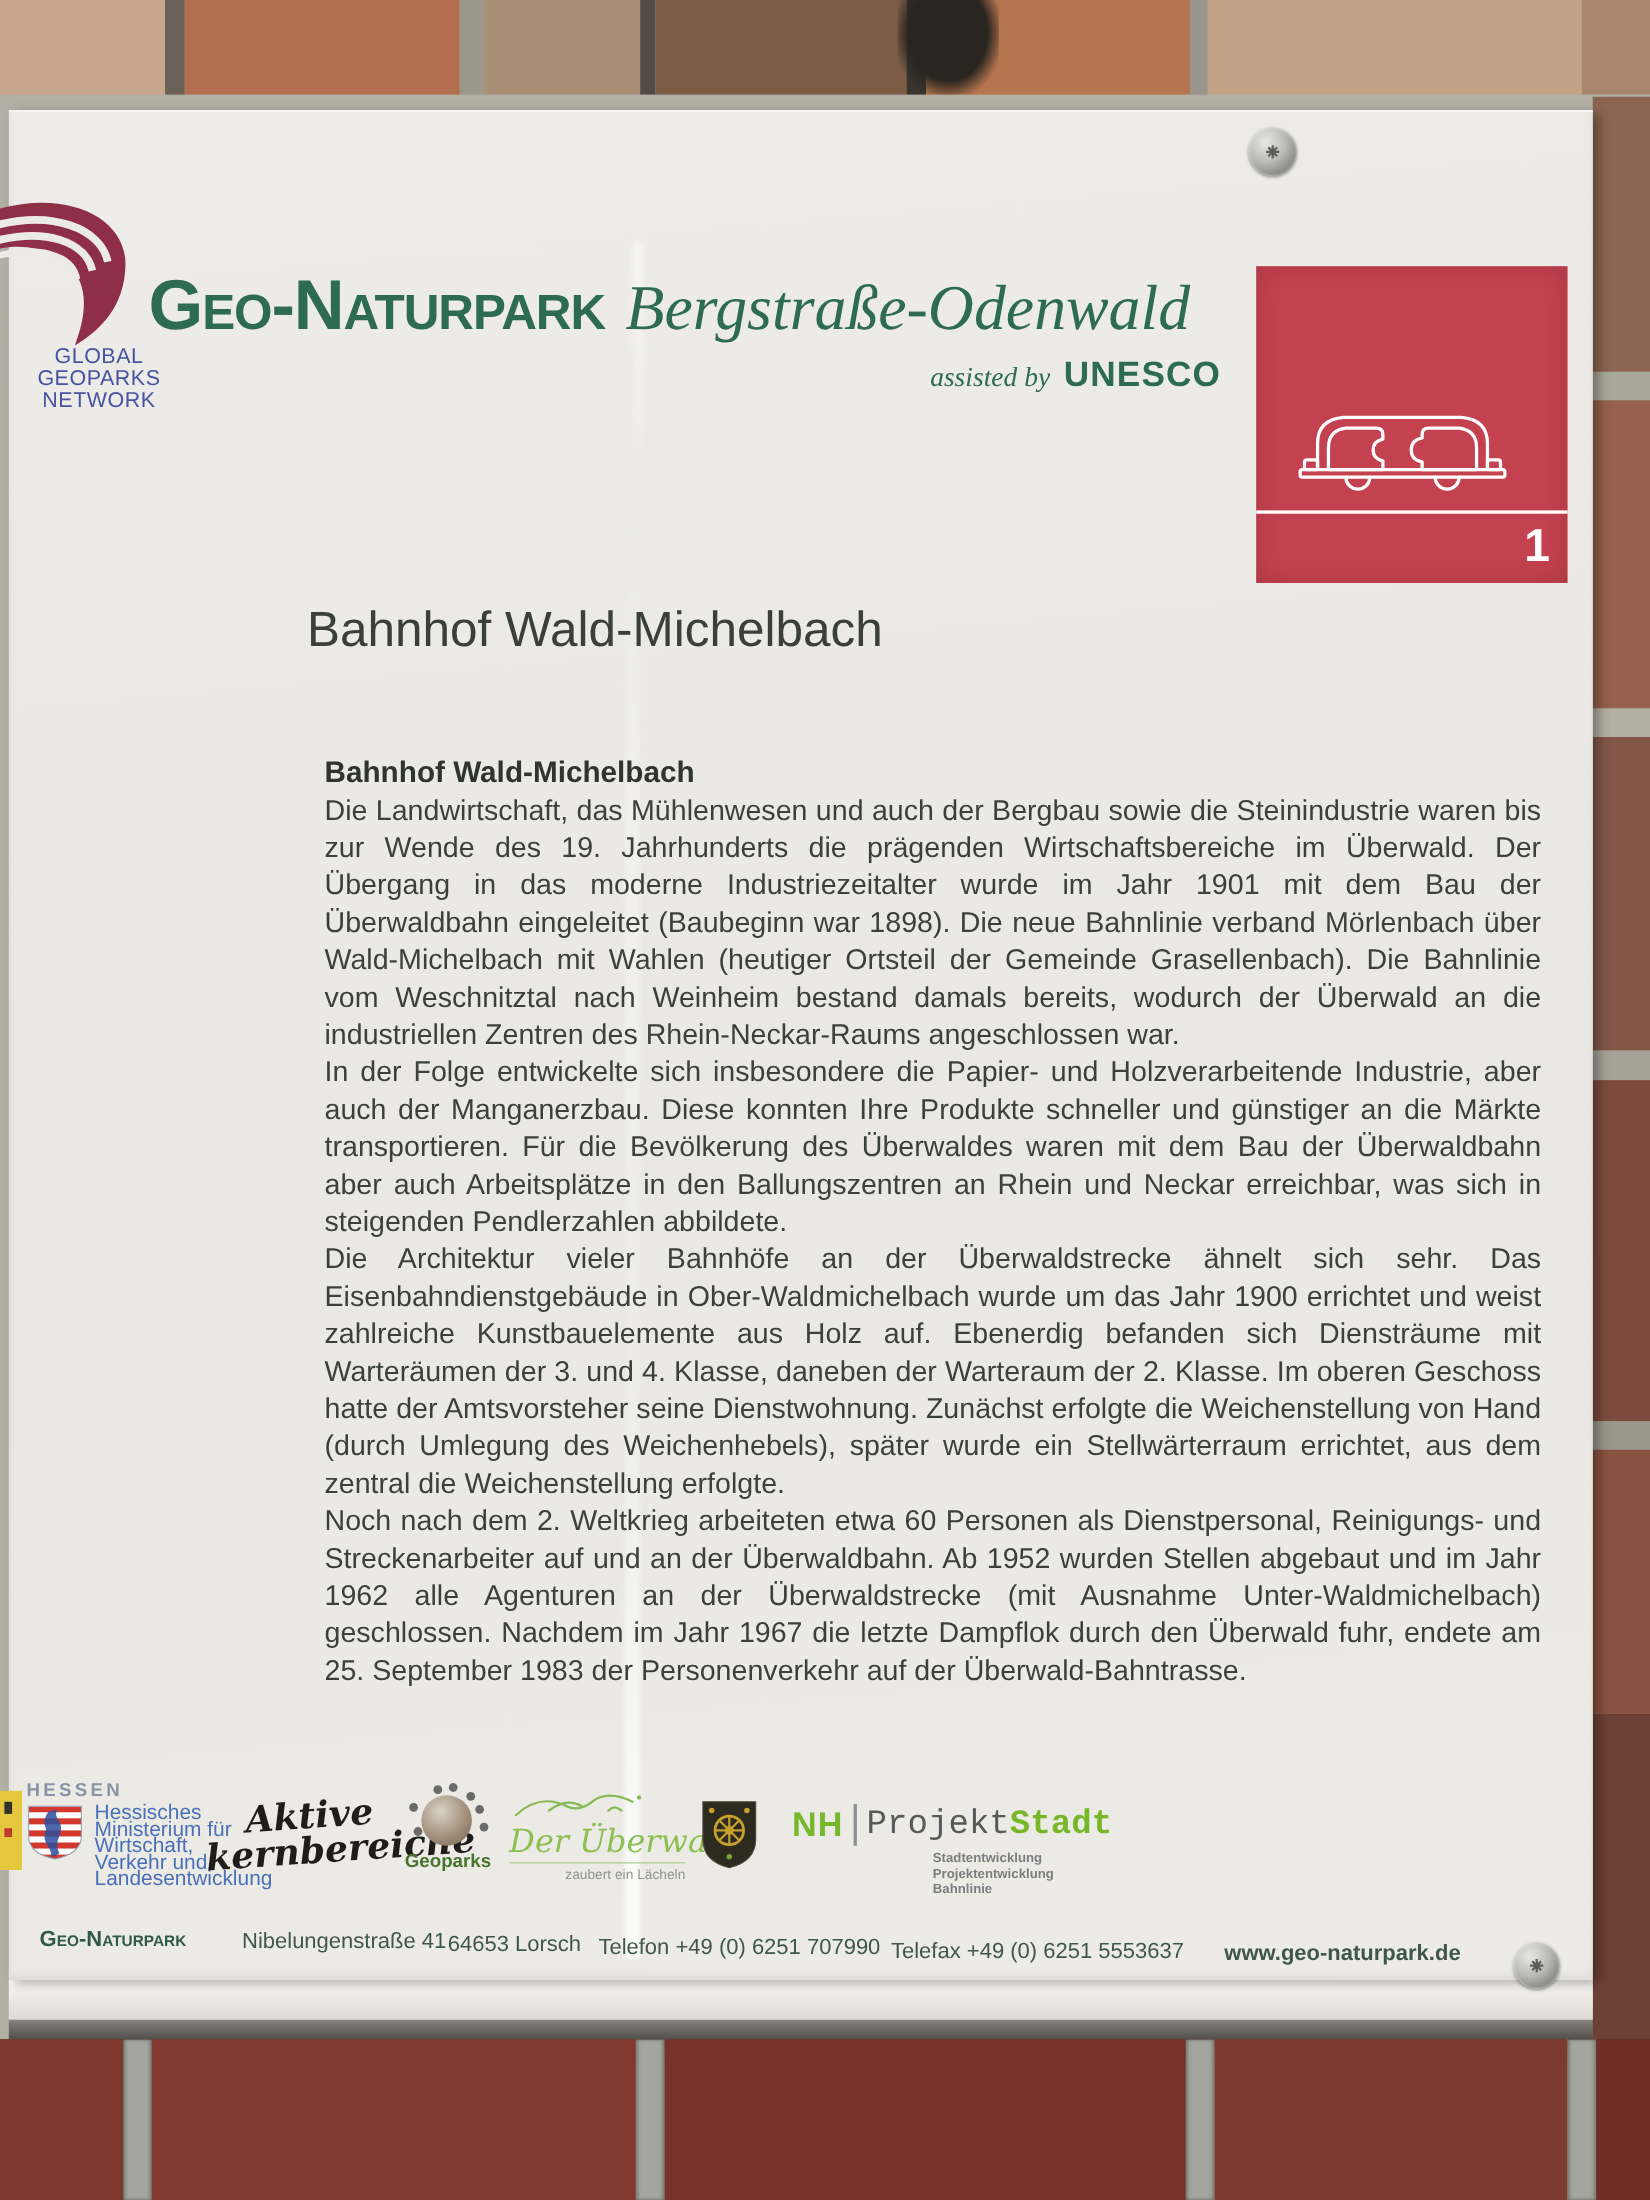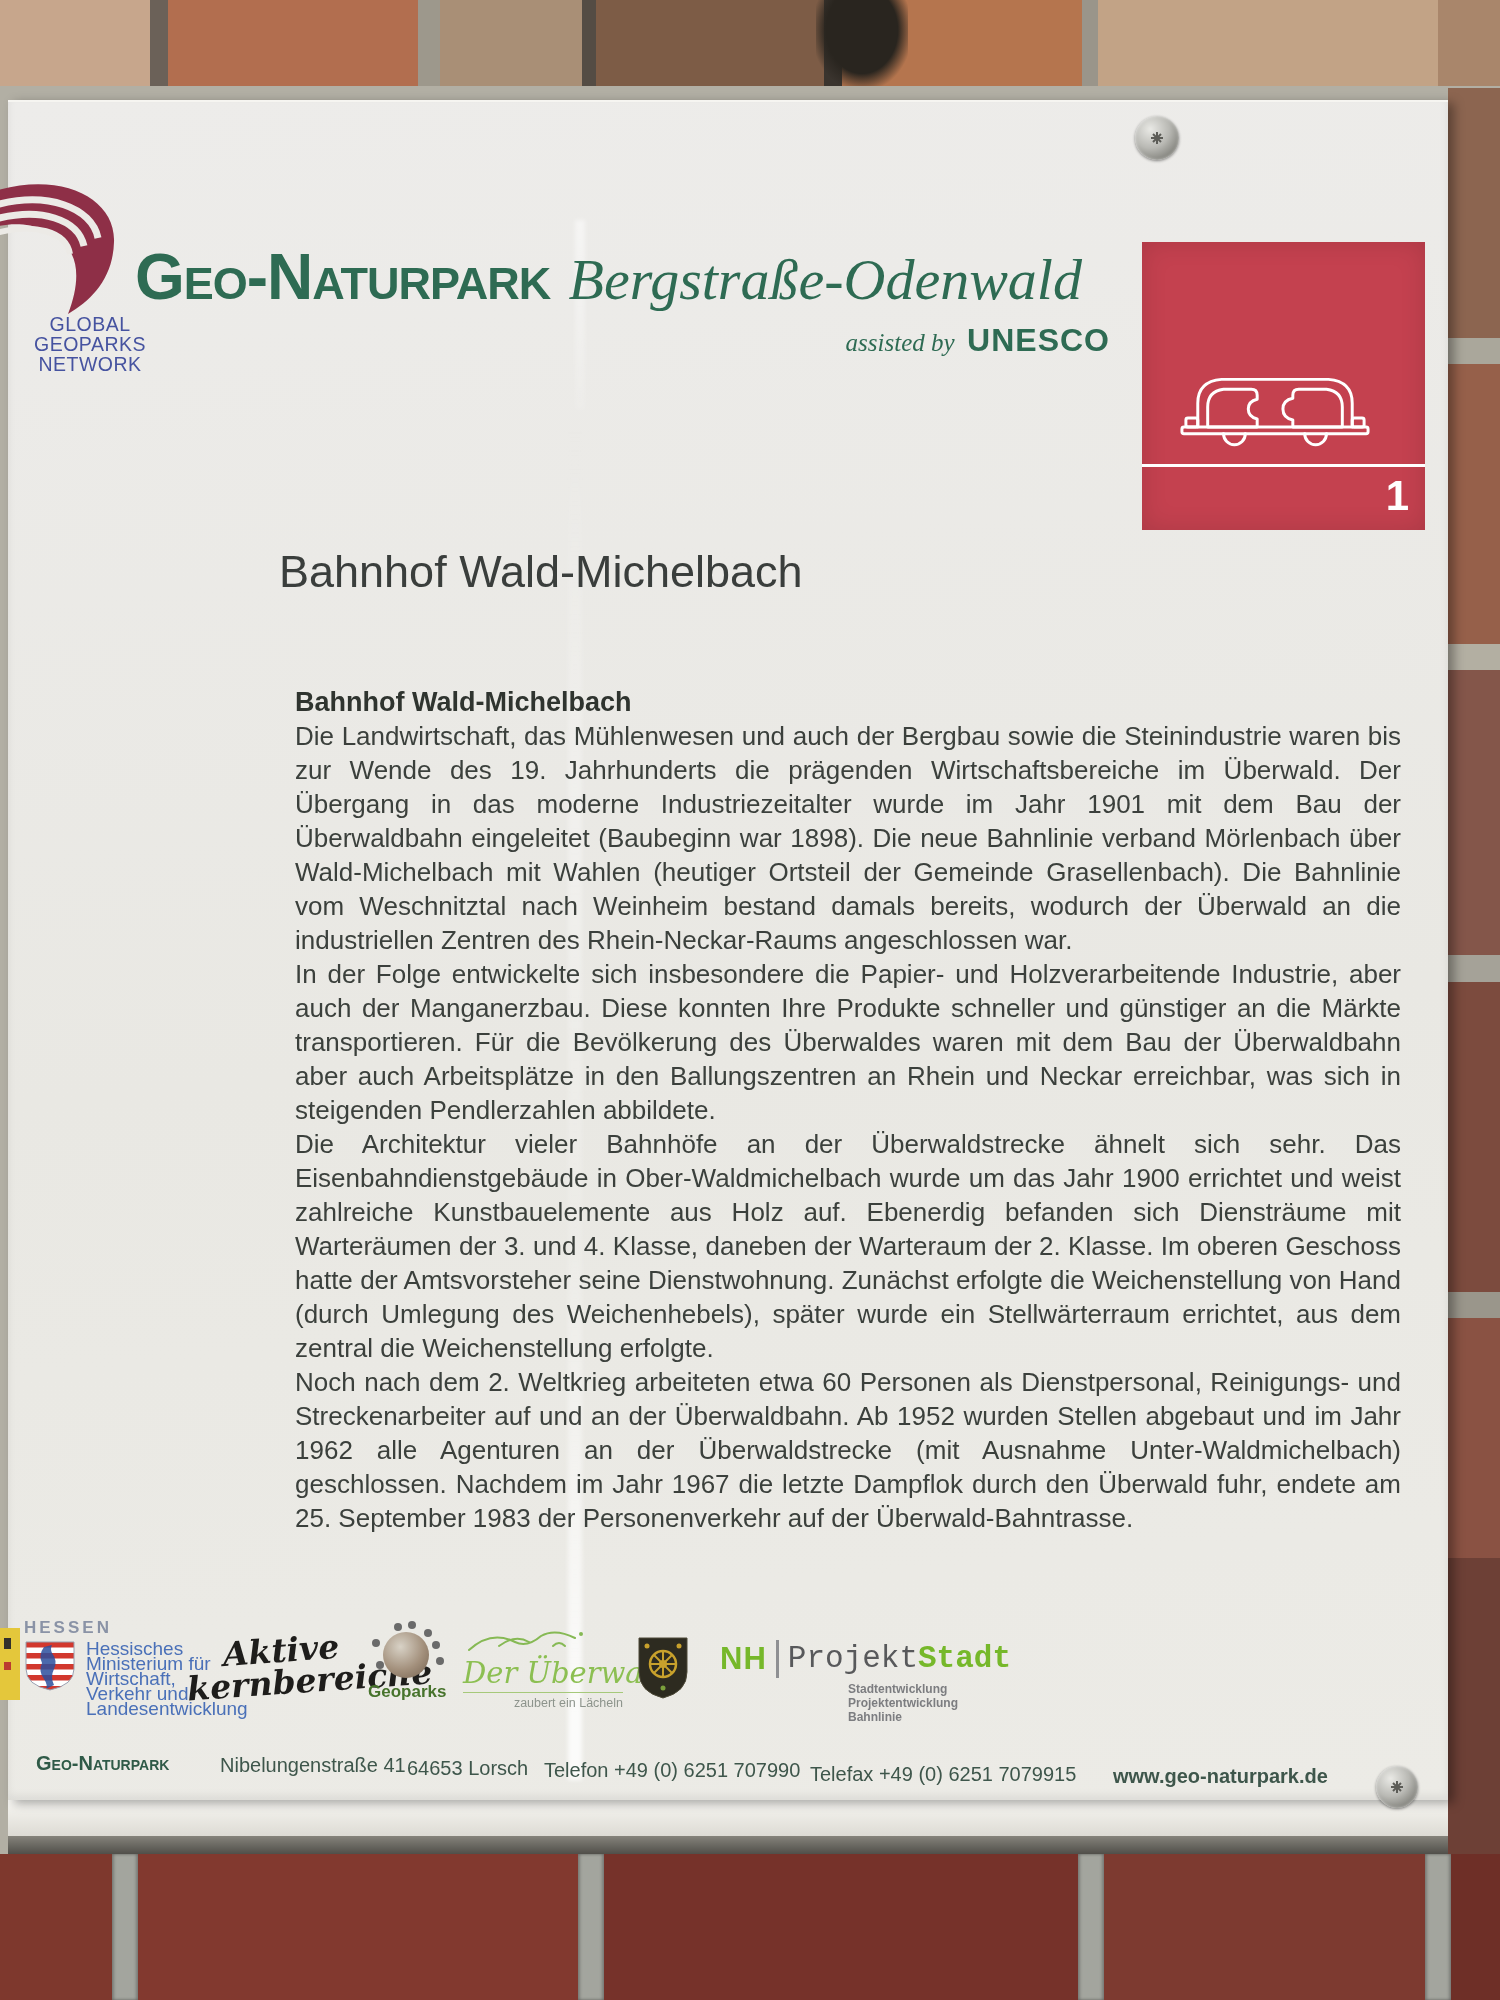--- a/index.html
+++ b/index.html
@@ -297,21 +297,21 @@
         <div>Projektentwicklung</div>
         <div>Bahnlinie</div>
       </div>
     </div>
 
     <div class="footer">
       <span class="f-org">Geo-Naturpark</span>
       <span class="f-street">Nibelungenstraße 41</span>
       <span class="f-city">64653 Lorsch</span>
       <span class="f-phone">Telefon +49 (0) 6251 707990</span>
-      <span class="f-fax">Telefax +49 (0) 6251 7079915</span>
+      <span class="f-fax">Telefax +49 (0) 6251 5553637</span>
       <span class="f-web">www.geo-naturpark.de</span>
     </div>
 
     <div class="screw top">
       <svg viewBox="0 0 10 10">
           <path d="M2,5 H8 M5,2 V8 M3,3 L7,7 M7,3 L3,7" stroke="#5c5c57" stroke-width="1" fill="none"></path>
         </svg>
     </div>
     <div class="screw bottom">
       <svg viewBox="0 0 10 10">

